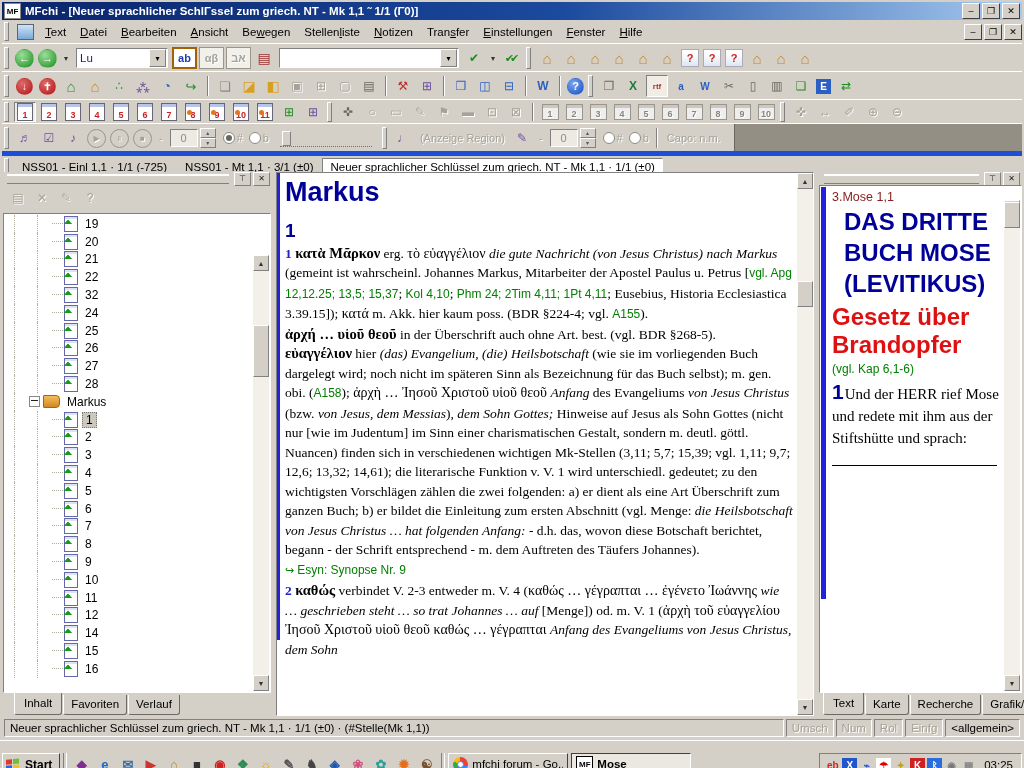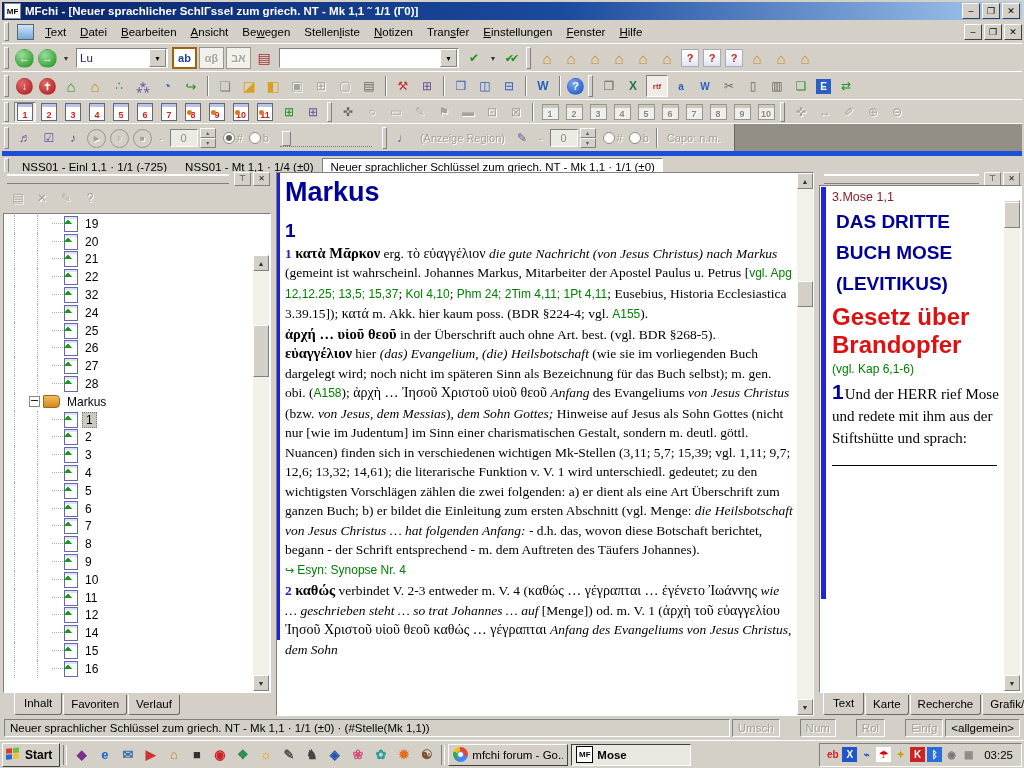--- a/index.html
+++ b/index.html
@@ -121,21 +121,21 @@
   .r-it{font-style:italic}
   .r-gr{color:#008000;font-family:"Liberation Sans",sans-serif;font-size:12px}
   .d-link{color:#008000;font-family:"Liberation Sans",sans-serif;font-size:12px;margin:1px 0}
   .d-link-ic{font-size:11px;margin-right:3px}
 
   .rpanel{position:absolute;left:817px;top:0;right:0;height:521px}
   .rdocbox{position:absolute;left:0;top:13px;right:0;bottom:0;background:#fff;border:1px solid;border-color:#808080 #fff #fff #808080}
   .section-bar-r{position:absolute;left:1px;top:1px;width:5px;height:412px;background:#2222d8}
   .rdoc{position:absolute;left:12px;top:3px;right:18px;bottom:1px;overflow:hidden}
   .r-ref{color:#8b2020;font-size:12.5px;margin:1px 0 2px}
-  .r-h1{color:#000099;font-weight:bold;font-size:19px;line-height:31px;overflow-wrap:anywhere;margin:0 4px 4px}
+  .r-h1{color:#000099;font-weight:bold;font-size:24px;line-height:31px;overflow-wrap:anywhere;margin:0 12px 4px}
   .r-h2{color:#dd1111;font-weight:bold;font-size:24px;line-height:28px;margin:4px 0 3px}
   .r-note{color:#008000;font-size:12px;margin:0 0 5px}
   .r-verse{font-family:"Liberation Serif",serif;font-size:15px;line-height:22px}
   .r-vnum{color:#000099;font-weight:bold;font-family:"Liberation Sans",sans-serif;font-size:21px;margin-right:1px}
   .r-hr{border-top:1px solid #000;margin:16px 6px 0 0}
 
   .vsb{position:absolute;width:16px;background:#f2f0e8}
   .vsb-tree{right:1px;top:41px;bottom:1px}
   .vsb-c{right:0;top:0;bottom:0}
   .vsb-r{right:1px;top:14px;bottom:1px}
@@ -143,21 +143,21 @@
   .sb-dn{top:auto;bottom:0}
   .sb-thumb{position:absolute;left:0;width:16px;background:#d4d0c8;border:1px solid;border-color:#fff #808080 #808080 #fff;box-sizing:border-box}
 
   
   .statusbar{position:absolute;left:2px;bottom:28px;right:2px;height:24px;background:#d4d0c8;display:flex;align-items:center;gap:2px;padding:2px;box-sizing:border-box}
   .sb-panel{height:18px;border:1px solid;border-color:#808080 #fff #fff #808080;display:flex;align-items:center;font-size:11.5px;padding:0 5px;white-space:nowrap;overflow:hidden;box-sizing:border-box}
   .sb-main{flex:1}
   .sb-key{color:#a6a296;text-shadow:1px 1px 0 #fff}
 
   
-  .taskbar{position:absolute;left:0;bottom:0;width:100%;height:28px;background:#d4d0c8;border-top:1px solid #fff;display:flex;align-items:center;padding:4px 2px;gap:3px;box-sizing:border-box}
+  .taskbar{position:absolute;left:0;bottom:0;width:100%;height:28px;background:#d4d0c8;border-top:1px solid #fff;display:flex;align-items:flex-start;padding:12px 2px;gap:3px;box-sizing:border-box}
   .startbtn{height:22px;border:1px solid;border-color:#fff #404040 #404040 #fff;display:flex;align-items:center;font-weight:bold;font-size:12px;padding:0 7px 0 3px;background:#d4d0c8}
   .flag{width:15px;height:13px;display:grid;grid-template-columns:6px 6px;grid-template-rows:5px 5px;gap:1px;margin-right:4px;transform:skewY(-5deg)}
   .flag span:nth-child(1){background:#e03a2a}.flag span:nth-child(2){background:#6fbf3a}
   .flag span:nth-child(3){background:#2a66d8}.flag span:nth-child(4){background:#f0c22a}
   .ql{width:23px;height:22px;display:flex;align-items:center;justify-content:center;font-size:13px;font-weight:bold}
   .tb-div{width:2px;height:20px;border-left:1px solid #808080;border-right:1px solid #fff}
   .task{width:120px;height:22px;border:1px solid;border-color:#fff #404040 #404040 #fff;background:#d4d0c8;display:flex;align-items:center;padding:0 4px;gap:4px;box-sizing:border-box}
   .task.active{border-color:#404040 #fff #fff #404040;background:#eae8e0;font-weight:bold}
   .task-t{white-space:nowrap;overflow:hidden;font-size:11.5px}
   .task-ic{width:15px;height:15px;min-width:15px;display:flex;align-items:center;justify-content:center}
@@ -448,21 +448,21 @@
       <span class="tradio-l">b</span>
     </span>
     <span class="tsep"></span>
     <span class="tlabel dis">Capo: n.m.</span>
     <span class="tfill"></span>
   </div>
 
 <div class="tabrow">
   <span class="grip"></span>
 <span class="loc-tab">NSS01 - Einl 1,1  ·  1/1 (-725)</span>
-    <span class="loc-tab">NSS01 - Mt 1,1  ·  1/4 (±0)</span>
+    <span class="loc-tab">NSS01 - Mt 1,1  ·  3/1 (±0)</span>
     <span class="loc-tab active">Neuer sprachlicher Schlüssel zum griech. NT - Mk 1,1  ·  1/1 (±0)</span>
   </div>
 
 <div class="main">
 
   <div class="lpanel">
     <div class="phead">
       <span class="phead-grip"></span>
       <span class="phead-btn">⊤</span>
       <span class="phead-btn">✕</span>
@@ -675,21 +675,21 @@
   <div class="split1"></div>
 
   <div class="cpanel">
     <div class="section-bar-c"></div>
     <div class="doc" id="doc">
         <div class="d-h1">Markus</div>
         <div class="d-h2">1</div>
         <div class="d-p"><span class="r-vn">1 </span><span class="r-gb">κατὰ Μᾶρκον</span><span class="r-tx"> erg. </span><span class="r-gk">τὸ εὐαγγέλιον</span><span class="r-tx"> </span><span class="r-it">die gute Nachricht (von Jesus Christus) nach Markus</span><span class="r-tx"> (gemeint ist wahrscheinl. Johannes Markus, Mitarbeiter der Apostel Paulus u. Petrus [</span><span class="r-gr">vgl. Apg 12,12.25; 13,5; 15,37</span><span class="r-tx">; </span><span class="r-gr">Kol 4,10</span><span class="r-tx">; </span><span class="r-gr">Phm 24; 2Tim 4,11; 1Pt 4,11</span><span class="r-tx">; Eusebius, Historia Ecclesiastica 3.39.15]); </span><span class="r-gk">κατά</span><span class="r-tx"> m. Akk. hier kaum poss. (BDR §224-4; vgl. </span><span class="r-gr">A155</span><span class="r-tx">).</span></div>
         <div class="d-p"><span class="r-gb">ἀρχή … υἱοῦ θεοῦ</span><span class="r-tx"> in der Überschrift auch ohne Art. best. (vgl. BDR §268-5).</span></div>
         <div class="d-p"><span class="r-gb">εὐαγγέλιον</span><span class="r-tx"> hier </span><span class="r-it">(das) Evangelium, (die) Heilsbotschaft</span><span class="r-tx"> (wie sie im vorliegenden Buch dargelegt wird; noch nicht im späteren Sinn als Bezeichnung für das Buch selbst); m. gen. obi. (</span><span class="r-gr">A158</span><span class="r-tx">); </span><span class="r-gk">ἀρχὴ … Ἰησοῦ Χριστοῦ υἱοῦ θεοῦ</span><span class="r-tx"> </span><span class="r-it">Anfang</span><span class="r-tx"> des Evangeliums </span><span class="r-it">von Jesus Christus</span><span class="r-tx"> (bzw. </span><span class="r-it">von Jesus, dem Messias</span><span class="r-tx">), </span><span class="r-it">dem Sohn Gottes;</span><span class="r-tx"> Hinweise auf Jesus als Sohn Gottes (nicht nur [wie im Judentum] im Sinn einer charismatischen Gestalt, sondern m. deutl. göttl. Nuancen) finden sich in verschiedenen wichtigen Mk-Stellen (3,11; 5,7; 15,39; vgl. 1,11; 9,7; 12,6; 13,32; 14,61); die literarische Funktion v. V. 1 wird unterschiedl. gedeutet; zu den wichtigsten Vorschlägen zählen die zwei folgenden: a) er dient als eine Art Überschrift zum ganzen Buch; b) er bildet die Einleitung zum ersten Abschnitt (vgl. Menge: </span><span class="r-it">die Heilsbotschaft von Jesus Christus … hat folgenden Anfang:</span><span class="r-tx"> - d.h. das, wovon diese Botschaft berichtet, begann - der Schrift entsprechend - m. dem Auftreten des Täufers Johannes).</span></div>
-        <div class="d-link"><span class="d-link-ic">↪</span><span>Esyn: Synopse Nr. 4</span></div>
+        <div class="d-link"><span class="d-link-ic">↪</span><span>Esyn: Synopse Nr. 9</span></div>
         <div class="d-p"><span class="r-vn">2 </span><span class="r-gb">καθώς</span><span class="r-tx"> verbindet V. 2-3 entweder m. V. 4 (</span><span class="r-gk">καθώς … γέγραπται … ἐγένετο Ἰωάννης</span><span class="r-tx"> </span><span class="r-it">wie … geschrieben steht … so trat Johannes … auf</span><span class="r-tx"> [Menge]) od. m. V. 1 (</span><span class="r-gk">ἀρχὴ τοῦ εὐαγγελίου Ἰησοῦ Χριστοῦ υἱοῦ θεοῦ καθώς … γέγραπται</span><span class="r-tx"> </span><span class="r-it">Anfang des Evangeliums von Jesus Christus, dem Sohn</span></div>
       </div>
     <div class="vsb vsb-c">
         <span class="sb-btn">▲</span>
         <span class="sb-thumb" style="top: 108px; height: 26px;"></span>
         <span class="sb-btn sb-dn">▼</span>
       </div>
   </div>
 
   <div class="split2"></div>
@@ -720,21 +720,21 @@
   <div class="rtabs">
       <span class="tab active">Text</span>
       <span class="tab">Karte</span>
       <span class="tab">Recherche</span>
       <span class="tab">Grafik/Tabelle</span>
     </div>
 </div>
 
 <div class="statusbar">
   <span class="sb-panel sb-main">Neuer sprachlicher Schlüssel zum griech. NT - Mk 1,1 · 1/1 (±0) · (#Stelle(Mk 1,1))</span>
-  <span id="sb-keys" style="display:flex;gap:20px">
+  <span id="sb-keys" style="display:flex;gap:2px">
       <span class="sb-panel sb-key">Umsch</span>
       <span class="sb-panel sb-key">Num</span>
       <span class="sb-panel sb-key">Rol</span>
       <span class="sb-panel sb-key">Einfg</span>
     </span>
   <span class="sb-panel">&lt;allgemein&gt;</span>
 </div>
 
 <div class="taskbar">
   <span class="startbtn">

